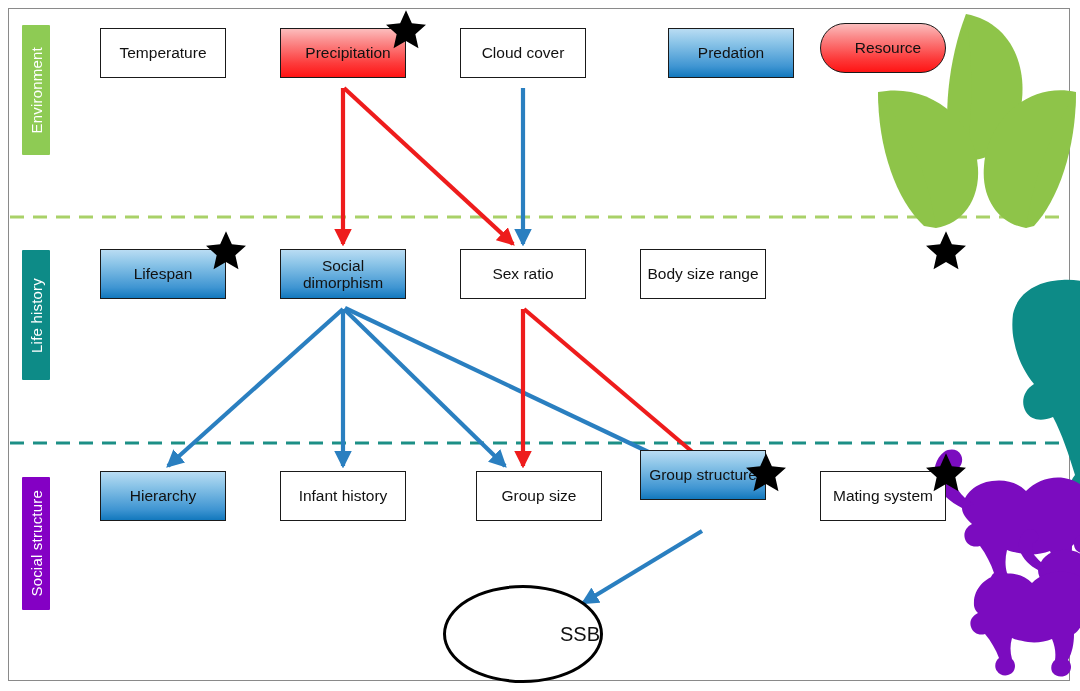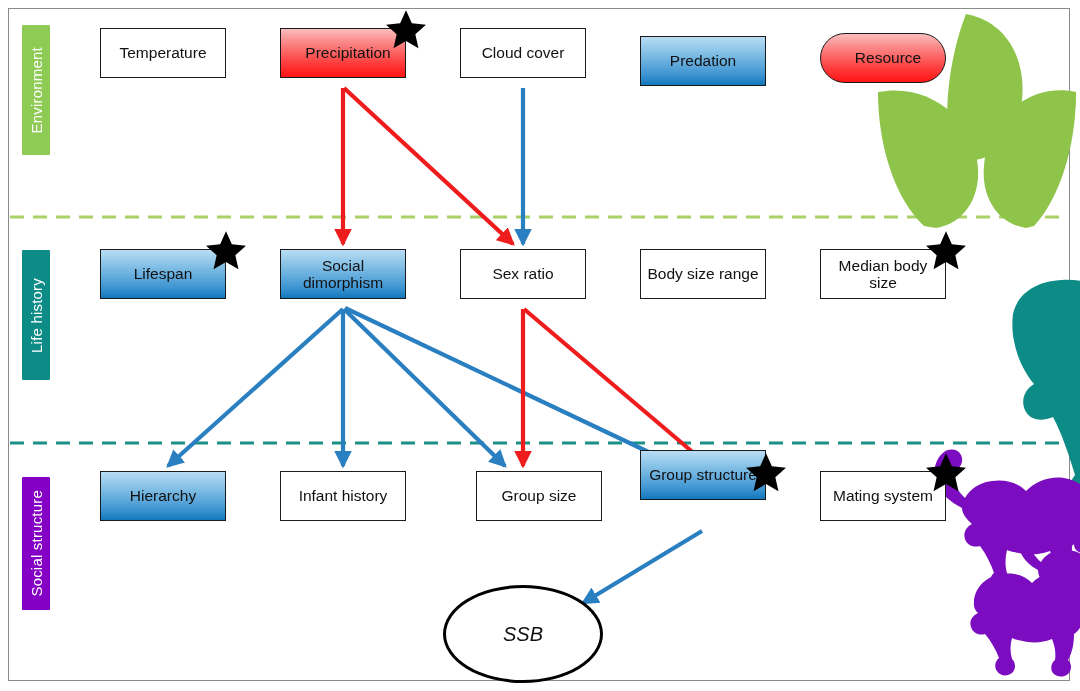--- a/index.html
+++ b/index.html
@@ -8,21 +8,21 @@
   #frame{position:absolute;left:8px;top:8px;width:1062px;height:673px;border:1.5px solid #8a8a8a;box-sizing:border-box;background:#fff;}
   svg.layer{position:absolute;left:0;top:0;width:1080px;height:691px;pointer-events:none;}
   .tier-label{position:absolute;width:28px;border-radius:1px;display:flex;align-items:center;justify-content:center;}
   .tier-label span{writing-mode:vertical-rl;transform:rotate(180deg);color:#ffffff;font-size:15px;font-weight:400;letter-spacing:.2px;white-space:nowrap;font-family:"Liberation Sans",sans-serif;}
   .node{position:absolute;width:126px;height:50px;box-sizing:border-box;border:1.7px solid #1a1a1a;display:flex;align-items:center;justify-content:center;text-align:center;font-size:15.5px;line-height:1.12;color:#111;background:#ffffff;}
   .node.plain{background:#ffffff;}
   .node.blue{background:linear-gradient(to bottom,#b9dcf3 0%,#8cc5e8 28%,#3f95d2 78%,#1278bd 100%);}
   .node.red{background:linear-gradient(to bottom,#fcbdbd 0%,#fb8b8b 26%,#fd3b3b 72%,#ff1414 100%);padding-left:10px;}
   .node .lbl{display:block;padding:0 4px;}
   .star{position:absolute;width:44px;height:44px;color:#000;}
-  .ellipse{position:absolute;border:3px solid #000;border-radius:50%;display:flex;align-items:center;justify-content:center;background:#fff;font-size:20px;color:#111;font-style:italic;}
+  .ellipse{position:absolute;border:3px solid #000;border-radius:50%;display:flex;align-items:center;justify-content:flex-end;background:#fff;font-size:20px;color:#111;}
 </style>
 </head>
 <body>
 
 <div id="stage">
   <div id="frame"></div>
 
   <div class="tier-label" style="left:22px;top:25px;height:130px;background:#8ecb54;">
     <span>Environment</span>
   </div>
@@ -195,25 +195,25 @@
     <span class="lbl">Precipitation</span>
   </div>
   <svg class="star" style="left:384px;top:8px;" viewBox="0 0 24 24">
     <path d="M12 1.2 L15.2 8.3 L22.9 9.1 L17.1 14.3 L18.8 21.9 L12 18 L5.2 21.9 L6.9 14.3 L1.1 9.1 L8.8 8.3 Z" fill="#000"></path>
   </svg>
 
   <div class="node plain" style="left:460px;top:28px;">
     <span class="lbl">Cloud cover</span>
   </div>
 
-  <div class="node blue" style="left:640px;top:28px;margin-top:8px;">
+  <div class="node blue" style="left:668px;top:28px;">
     <span class="lbl">Predation</span>
   </div>
 
-  <div class="node red" style="left:820px;top:33px;border-radius:27px;">
+  <div class="node red" style="left:820px;top:23px;border-radius:27px;">
     <span class="lbl">Resource</span>
   </div>
 
   <div class="node blue" style="left:100px;top:249px;">
     <span class="lbl">Lifespan</span>
   </div>
   <svg class="star" style="left:204px;top:229px;" viewBox="0 0 24 24">
     <path d="M12 1.2 L15.2 8.3 L22.9 9.1 L17.1 14.3 L18.8 21.9 L12 18 L5.2 21.9 L6.9 14.3 L1.1 9.1 L8.8 8.3 Z" fill="#000"></path>
   </svg>
 
@@ -222,23 +222,20 @@
   </div>
 
   <div class="node plain" style="left:460px;top:249px;">
     <span class="lbl">Sex ratio</span>
   </div>
 
   <div class="node plain" style="left:640px;top:249px;">
     <span class="lbl">Body size range</span>
   </div>
 
-  <div class="node plain" style="left:820px;top:249px;">
-    <span class="lbl">Median body size</span>
-  </div>
   <svg class="star" style="left:924px;top:229px;" viewBox="0 0 24 24">
     <path d="M12 1.2 L15.2 8.3 L22.9 9.1 L17.1 14.3 L18.8 21.9 L12 18 L5.2 21.9 L6.9 14.3 L1.1 9.1 L8.8 8.3 Z" fill="#000"></path>
   </svg>
 
   <div class="node blue" style="left:100px;top:471px;">
     <span class="lbl">Hierarchy</span>
   </div>
 
   <div class="node plain" style="left:280px;top:471px;">
     <span class="lbl">Infant history</span>

